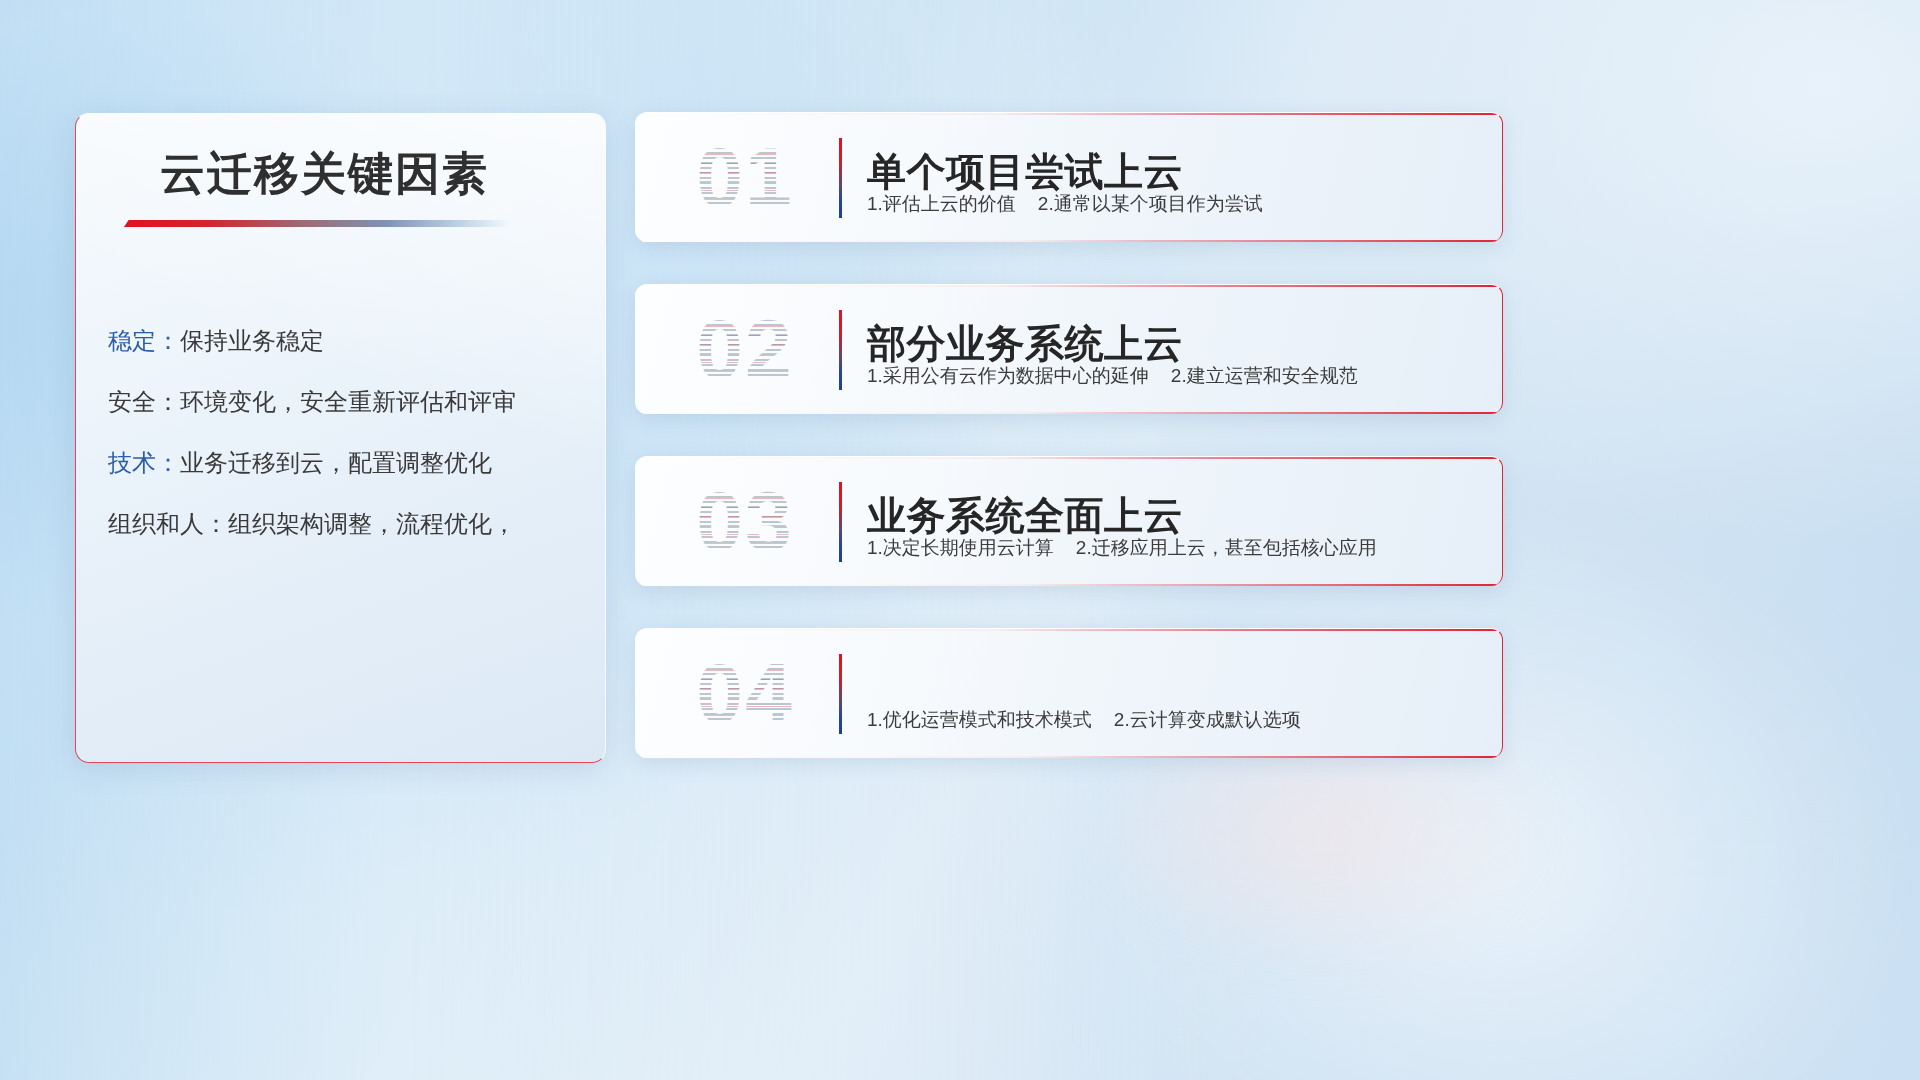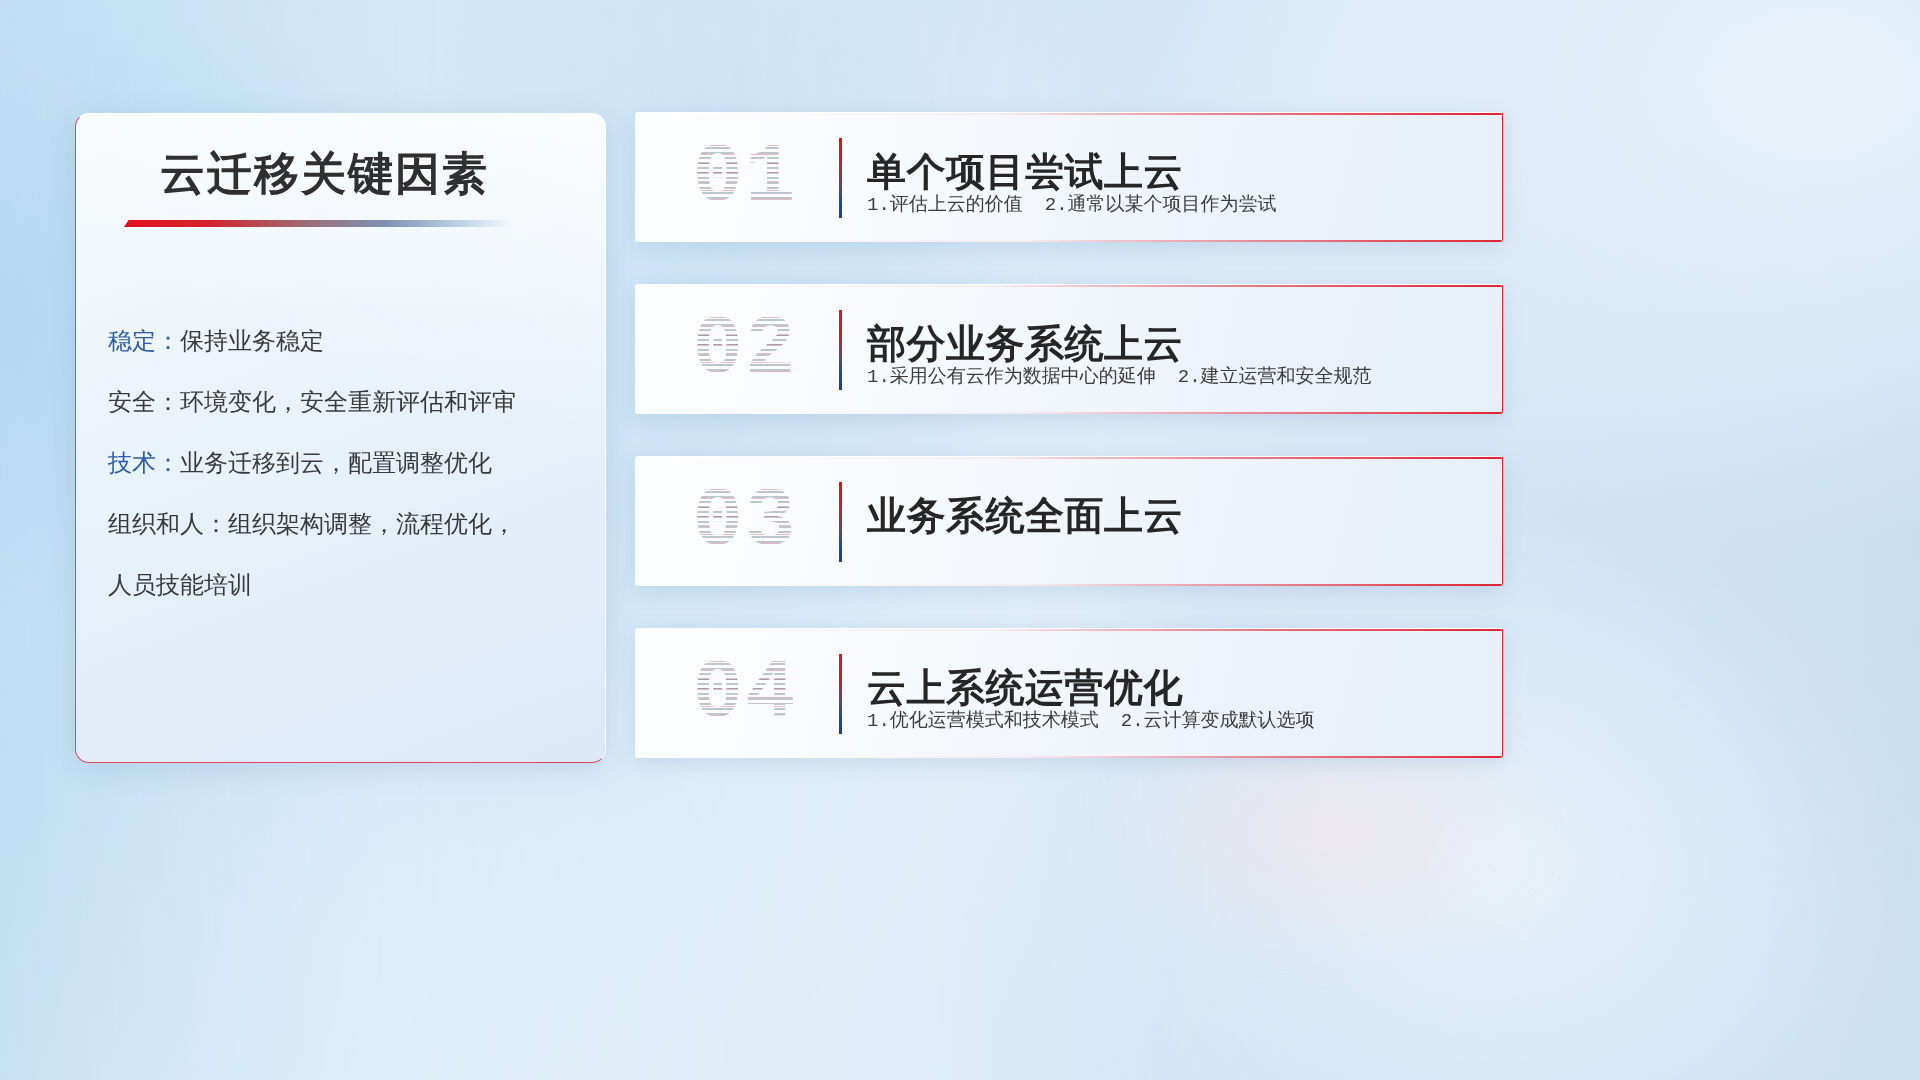--- a/index.html
+++ b/index.html
@@ -66,27 +66,26 @@
   .factor-list{position:absolute;left:32px;top:196px;width:470px;}
   .factor{
     font-size:24px;line-height:61px;color:#3a3a3a;white-space:nowrap;
   }
   .factor .k{color:#2b5caa;}
   .factor.dark .k{color:#3a3a3a;}
 
   
   .steps{position:absolute;left:635px;top:112px;width:868px;}
   .step{
-    position:relative;height:129px;margin-bottom:42px;border-radius:3px;
+    position:relative;height:129px;margin-bottom:42px;border-radius:12px;
     background:linear-gradient(104deg,#fdfeff 0%,#f7fafd 30%,#eef4fa 62%,#e6eff8 100%);
     box-shadow:0 5px 20px rgba(90,125,165,.16);
     border-right:1.6px solid #e02434;
     border-top:1px solid rgba(255,255,255,.9);
     overflow:hidden;
-    font-family:Liberation Mono, monospace;
   }
   .step::before{ 
     content:"";position:absolute;left:0;top:0;height:1.6px;width:100%;
     background:linear-gradient(90deg, rgba(255,255,255,.9) 0%, rgba(255,200,205,.25) 42%, rgba(224,36,52,.55) 68%, #e02434 100%);
   }
   .step::after{ 
     content:"";position:absolute;left:0;bottom:0;height:1.6px;width:100%;
     background:linear-gradient(90deg, rgba(255,255,255,.85) 0%, rgba(255,200,205,.22) 45%, rgba(224,36,52,.5) 72%, #e02434 100%);
   }
   .step-num{
@@ -145,23 +144,20 @@
       </div>
       <div class="factor dark">
         <span class="k">安全：</span><span>环境变化，安全重新评估和评审</span>
       </div>
       <div class="factor">
         <span class="k">技术：</span><span>业务迁移到云，配置调整优化</span>
       </div>
       <div class="factor dark">
         <span class="k">组织和人：</span><span>组织架构调整，流程优化，</span>
       </div>
-      <div class="factor dark">
-        <span class="k"></span><span>人员技能培训</span>
-      </div>
     </div>
   </div>
 
   <div class="steps">
 
     <div class="step">
       <div class="step-num">01</div>
       <div class="step-num-shadow">01</div>
       <div class="divider"></div>
       <div class="step-title">单个项目尝试上云</div>
@@ -178,26 +174,28 @@
       <div class="step-sub">
         <span>1.采用公有云作为数据中心的延伸</span><span class="gap"></span><span>2.建立运营和安全规范</span>
       </div>
     </div>
 
     <div class="step">
       <div class="step-num">03</div>
       <div class="step-num-shadow">03</div>
       <div class="divider"></div>
       <div class="step-title">业务系统全面上云</div>
+      <div class="step-sub">
+        <span>1.决定长期使用云计算</span><span class="gap"></span><span>2.迁移应用上云，甚至包括核心应用</span>
+      </div>
     </div>
 
     <div class="step">
       <div class="step-num">04</div>
       <div class="step-num-shadow">04</div>
       <div class="divider"></div>
-      <div class="step-title">云上系统运营优化</div>
       <div class="step-sub">
         <span>1.优化运营模式和技术模式</span><span class="gap"></span><span>2.云计算变成默认选项</span>
       </div>
     </div>
 
   </div>
 </div>
 
 </body></html>

